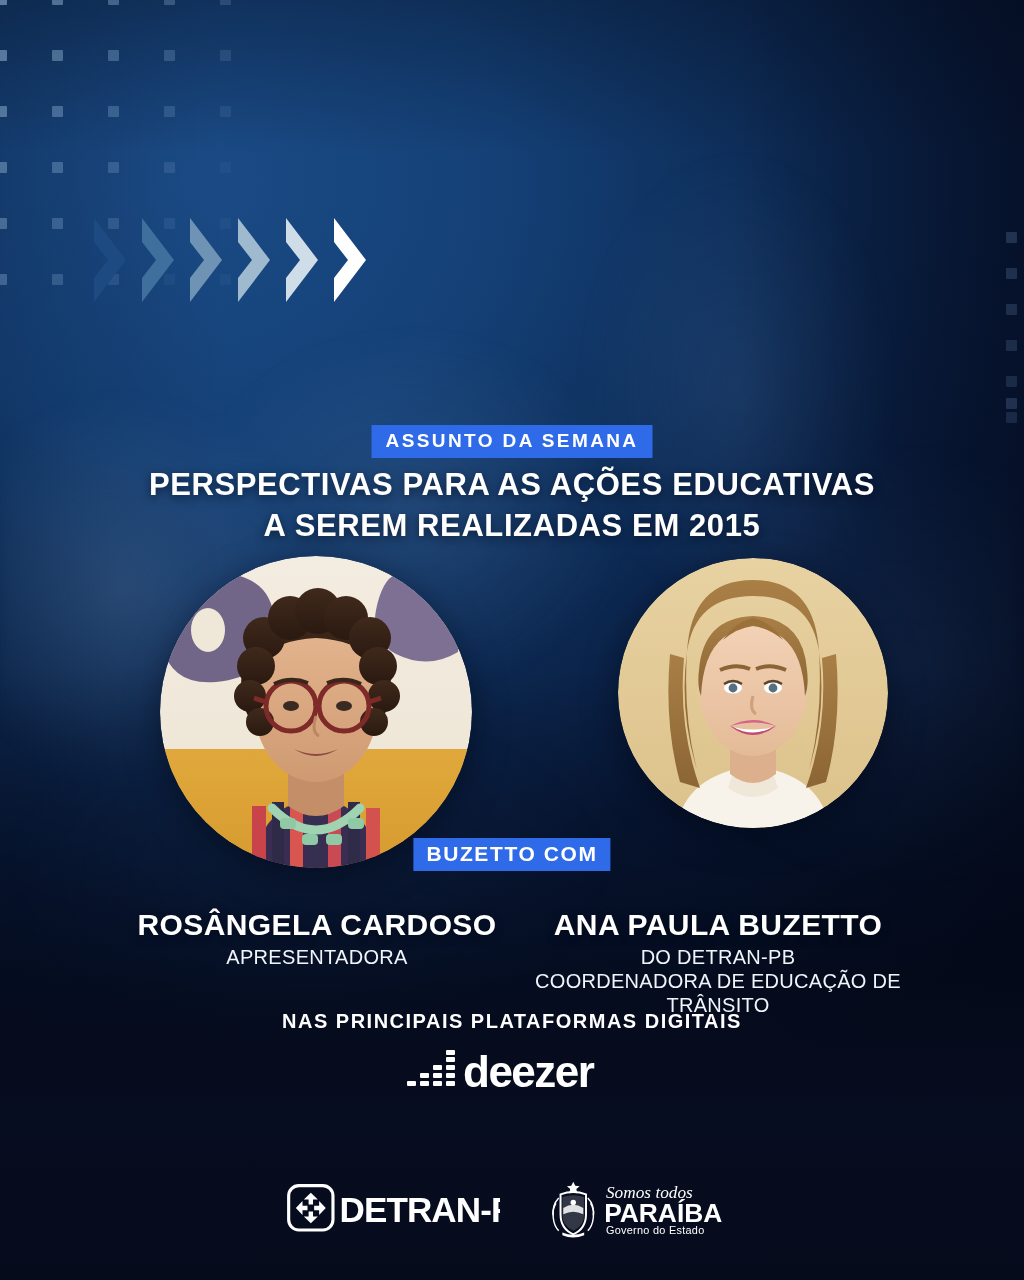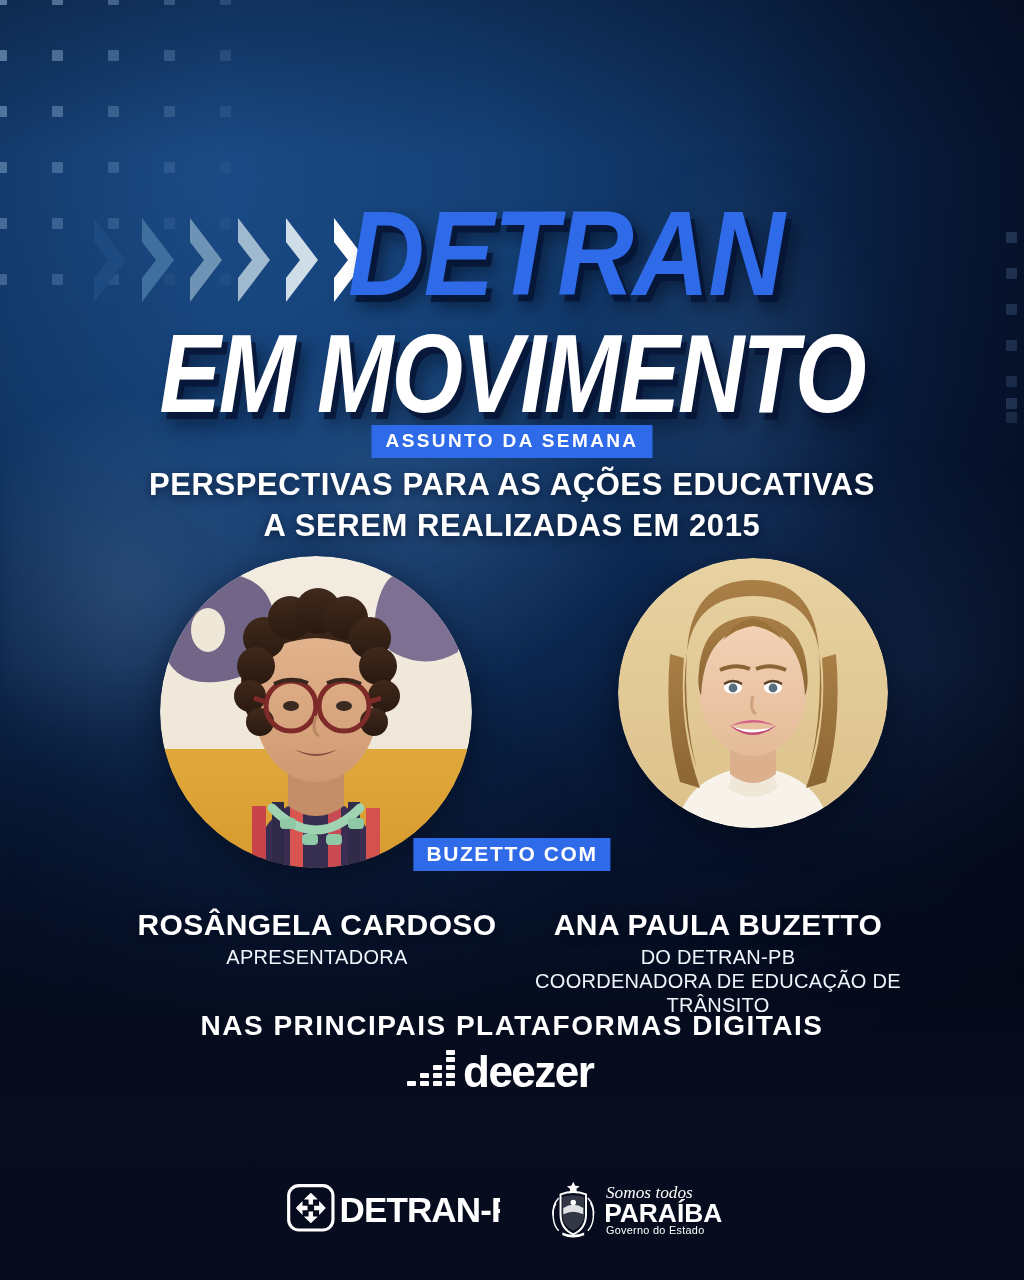--- a/index.html
+++ b/index.html
@@ -129,21 +129,21 @@
   .p-role{
     font-size:20px;font-weight:400;letter-spacing:.3px;line-height:1.2;
     margin-top:3px;color:#f0f4fb;
   }
   .p-role span{display:block;}
 
   
   .platforms-title{
     position:absolute;left:0;right:0;top:1010px;
     text-align:center;color:#fff;
-    font-size:28px;font-weight:700;letter-spacing:1.5px;
+    font-size:20px;font-weight:700;letter-spacing:1.5px;
   }
   .logos-row{
     position:absolute;left:0;right:0;top:1048px;
     display:flex;justify-content:center;align-items:center;gap:24px;flex-direction:column;
   }
   .logo-deezer{height:44px;}
   .logo-spotify{height:46px;}
   .logo-deezer svg,.logo-spotify svg{display:block;height:100%;}
 
   
@@ -234,24 +234,20 @@
           <path d="M6 4 L38 46 L6 88 L6 64 L20 46 L6 28 Z" fill="#cfdde8"></path>
         </svg>
       </div>
       <div class="chev">
         <svg viewBox="0 0 44 92">
           <path d="M6 4 L38 46 L6 88 L6 64 L20 46 L6 28 Z" fill="#ffffff"></path>
         </svg>
       </div>
     </div>
 
-  <div class="title-wrap">
-    <span class="detran-word">DETRAN</span>
-    <span class="mov-word">EM MOVIMENTO</span>
-  </div>
 
   <div class="badge badge-semana">ASSUNTO DA SEMANA</div>
 
   <div class="headline">
     <span>PERSPECTIVAS PARA AS AÇÕES EDUCATIVAS</span>
     <span>A SEREM REALIZADAS EM 2015</span>
   </div>
 
   <div class="photo photo-left">
     <svg viewBox="0 0 312 312" preserveAspectRatio="xMidYMid slice">

